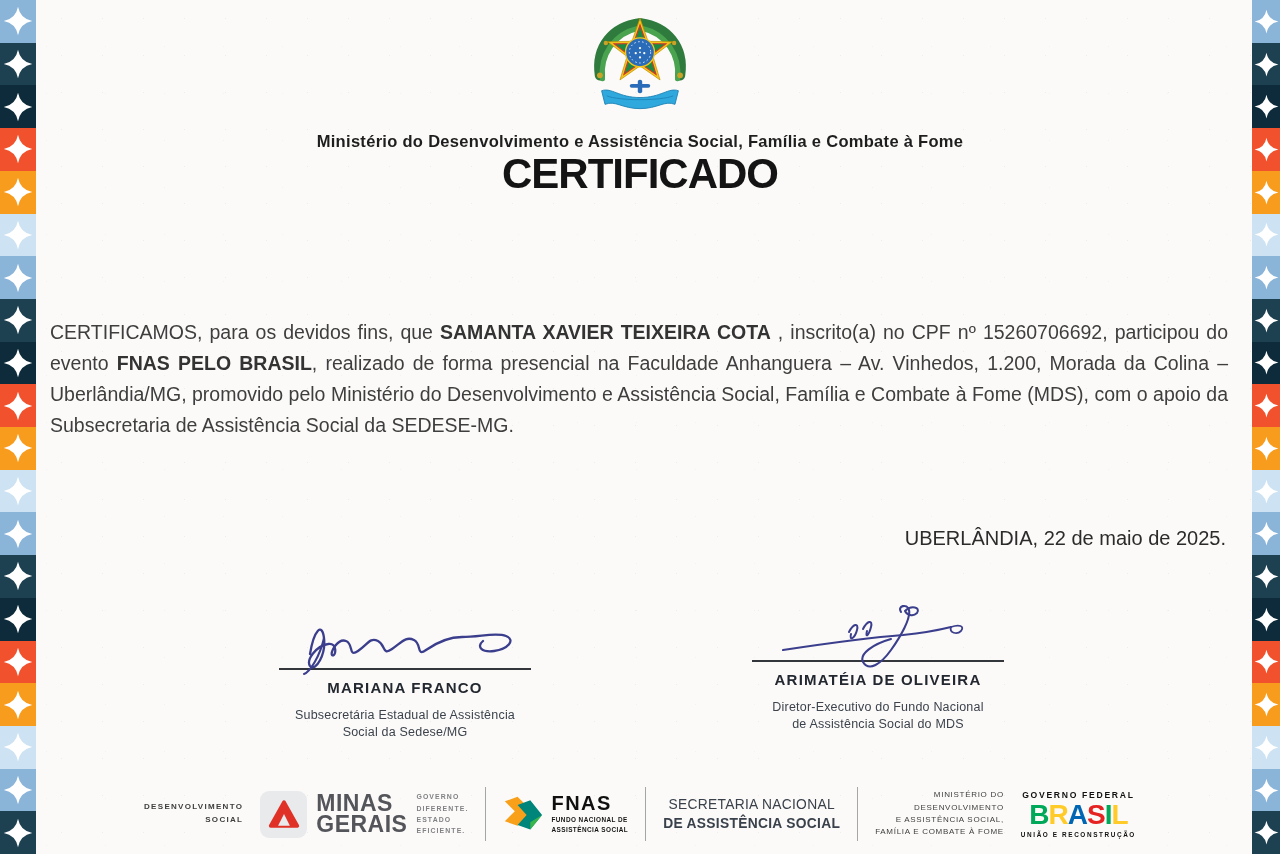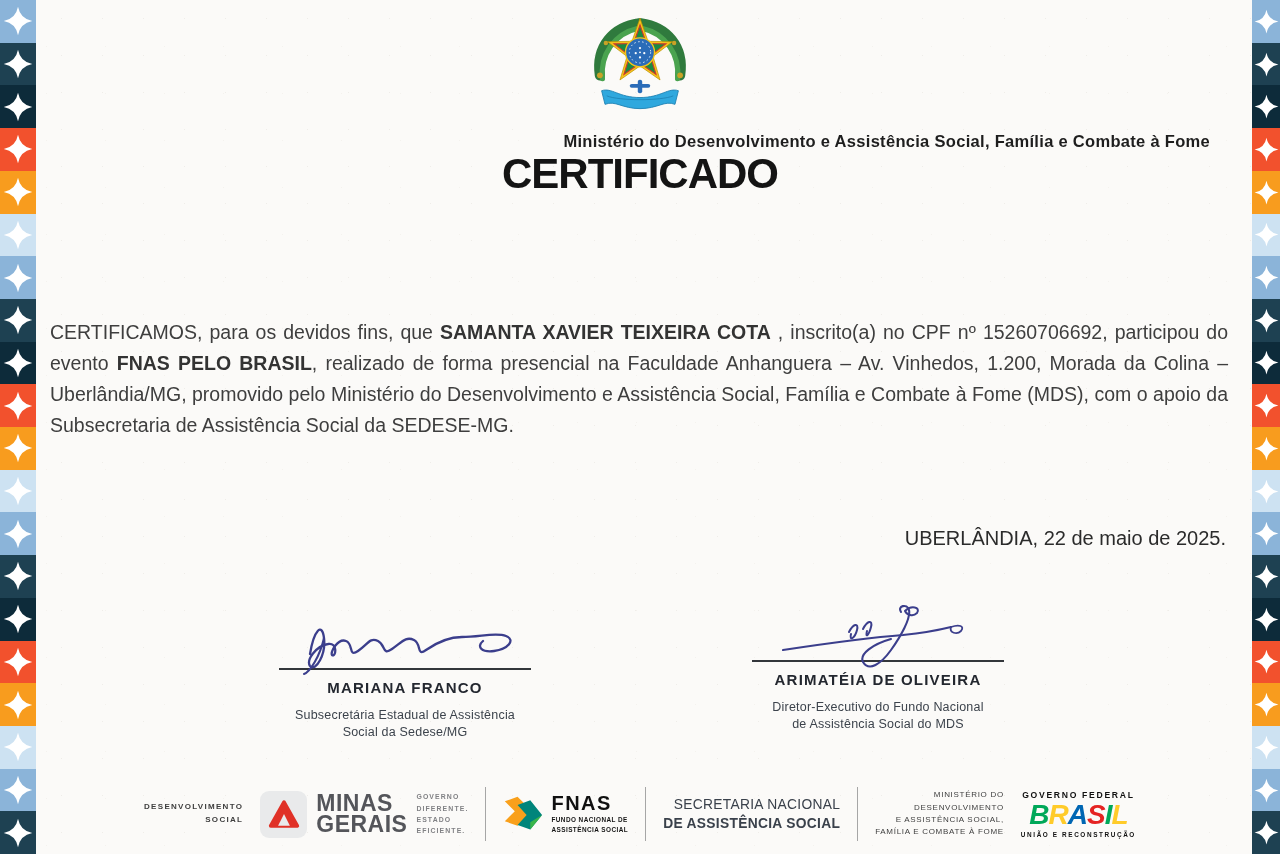--- a/index.html
+++ b/index.html
@@ -10,21 +10,21 @@
     background-size:41px 37px,59px 47px;background-position:0 0,17px 23px;}
   
   .border-strip{position:absolute;top:0;bottom:0;display:flex;flex-direction:column;z-index:6;}
   .border-strip.left{left:0;width:36px;}
   .border-strip.right{right:0;width:28px;}
   .tile{flex:1;display:flex;align-items:center;justify-content:center;}
   .border-strip.left .tile svg{width:30px;height:30px;}
   .border-strip.right .tile svg{width:25px;height:25px;}
   
   .coat{position:absolute;top:5px;left:0;right:0;display:flex;justify-content:center;z-index:2;}
-  .ministry-line{position:absolute;top:132px;left:70px;right:70px;text-align:right;
+  .ministry-line{position:absolute;top:132px;left:70px;right:70px;text-align:center;
     font-size:16.5px;font-weight:bold;color:#1E1E1E;letter-spacing:.3px;z-index:2;}
   .title{position:absolute;top:150px;left:0;right:0;margin:0;text-align:center;
     font-size:42px;font-weight:bold;color:#141414;letter-spacing:-1px;z-index:2;}
   
   .body-text{position:absolute;top:317px;left:50px;width:1178px;margin:0;
     font-size:19.5px;line-height:31px;color:#3E3E3E;text-align:justify;z-index:2;}
   .body-text b{color:#333;}
   .date-line{position:absolute;top:527px;left:50px;width:1176px;text-align:right;
     font-size:20px;color:#2B2B2B;z-index:2;}
   
@@ -40,26 +40,26 @@
     justify-content:center;gap:17px;z-index:2;}
   .f-devsocial{text-align:right;font-size:8px;font-weight:bold;letter-spacing:1.3px;color:#3E3E3E;line-height:1.6;}
   .mg-logo{display:flex;align-items:center;gap:9px;}
   .mg-mark{width:47px;height:47px;background:#E9EAEB;border-radius:9px;display:flex;align-items:center;justify-content:center;}
   .mg-name{font-size:23px;font-weight:bold;color:#54555A;line-height:.92;letter-spacing:.5px;}
   .mg-tag{font-size:6.9px;font-weight:bold;color:#808184;letter-spacing:1.1px;line-height:1.65;}
   .f-div{width:1px;height:54px;background:#A6A6A6;}
   .fnas{display:flex;align-items:center;gap:8px;}
   .fnas-big{font-size:20px;font-weight:bold;color:#101010;letter-spacing:1.5px;line-height:1;}
   .fnas-small{font-size:6.4px;font-weight:bold;color:#141414;letter-spacing:.45px;line-height:1.5;margin-top:2px;}
-  .secretaria{color:#3A414B;font-size:13.8px;letter-spacing:.3px;line-height:1.4;text-align:right;}
+  .secretaria{color:#3A414B;font-size:13.8px;letter-spacing:.3px;line-height:1.4;text-align:center;}
   .secretaria .l2{font-weight:bold;}
   .f-ministerio{text-align:right;font-size:8px;font-weight:normal;color:#3E3E3E;letter-spacing:.7px;line-height:1.55;}
   .gov-federal{text-align:center;}
   .gf-top{font-size:8.6px;font-weight:bold;color:#101010;letter-spacing:1.7px;}
-  .gf-brand{font-size:28px;font-weight:bold;letter-spacing:-1px;line-height:1.05;font-style:italic;}
+  .gf-brand{font-size:28px;font-weight:bold;letter-spacing:-1px;line-height:1.05;}
   .gf-bottom{font-size:6.4px;font-weight:bold;color:#101010;letter-spacing:1.6px;margin-top:1px;}
 </style>
 </head>
 <body>
 
 <div class="page">
 
   <div class="border-strip left" id="border-left">
       <div class="tile" style="background: rgb(139, 180, 217);">
         <svg viewBox="0 0 40 40">

